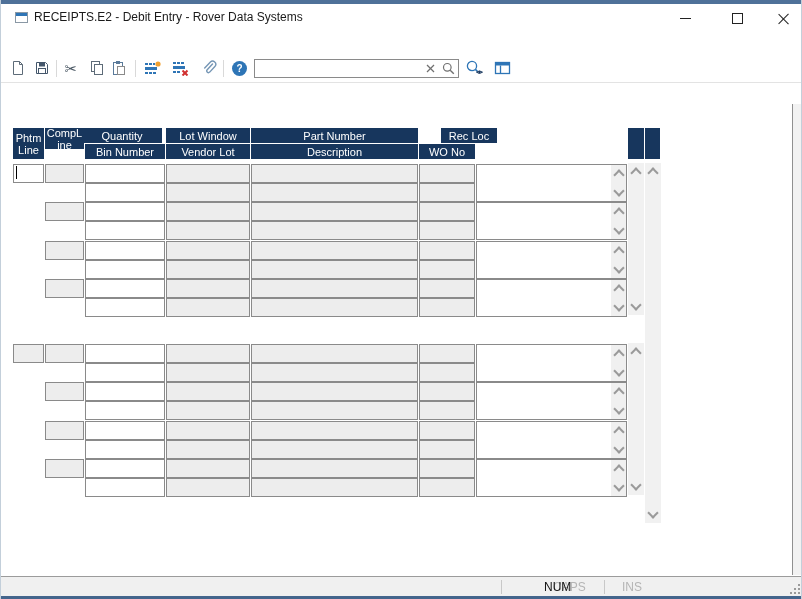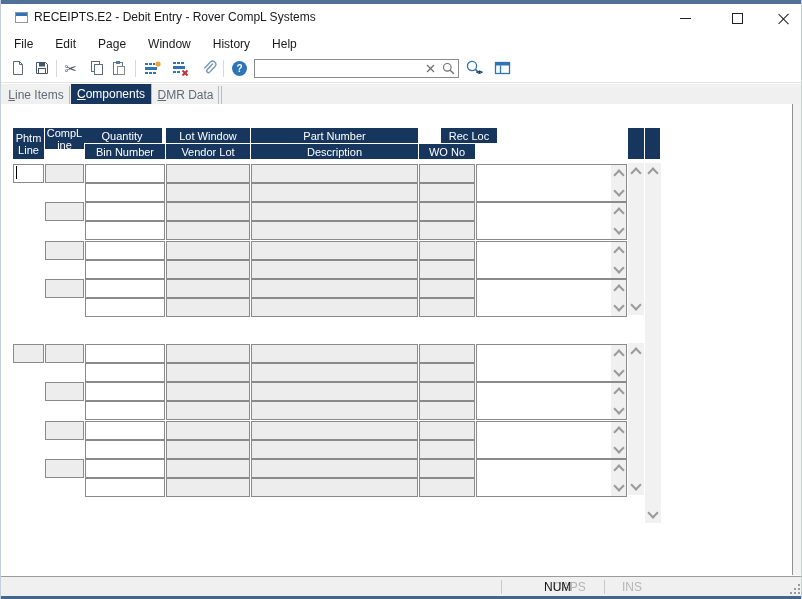--- a/index.html
+++ b/index.html
@@ -74,40 +74,32 @@
   .grip i{position:absolute;width:2px;height:2px;background:#9a9a9a;}
 </style>
 </head>
 <body>
 
 <div class="window">
   <div class="edge-top"></div>
 
   <div class="titlebar">
     <div class="app-icon"></div>
-    <div class="title-text">RECEIPTS.E2 - Debit Entry - Rover CompL Systems</div>
+    <div class="title-text">RECEIPTS.E2 - Debit Entry - Rover Data Systems</div>
     <div class="win-btn btn-min">
         <div class="glyph-min"></div>
       </div>
     <div class="win-btn btn-max">
         <div class="glyph-max"></div>
       </div>
     <div class="win-btn btn-close">
         <div class="glyph-close"></div>
       </div>
   </div>
 
-  <div class="menubar">
-    <span class="menu-item">File</span>
-    <span class="menu-item">Edit</span>
-    <span class="menu-item">Page</span>
-    <span class="menu-item">Window</span>
-    <span class="menu-item">History</span>
-    <span class="menu-item">Help</span>
-  </div>
 
   <div class="toolbar"></div>
 
   <div class="tbtn" style="left:7px">
     <svg width="16" height="16" viewBox="0 0 16 16">
       <path d="M3.5 1.5h6l3 3v10h-9z" fill="#ffffff" stroke="#5d6b78"></path>
       <path d="M9.5 1.5v3h3" fill="none" stroke="#5d6b78"></path>
     </svg>
   </div>
   <div class="tbtn" style="left:31px">
@@ -200,32 +192,20 @@
     </svg>
   </div>
   <div class="tbtn" style="left:491px">
     <svg width="17" height="16" viewBox="0 0 17 16">
       <rect x="1.5" y="2.5" width="14" height="11" fill="#ffffff" stroke="#2e75b6" stroke-width="1.3"></rect>
       <rect x="1.5" y="2.5" width="14" height="3" fill="#2e75b6"></rect>
       <line x1="6.5" y1="5.5" x2="6.5" y2="13.5" stroke="#2e75b6" stroke-width="1.3"></line>
     </svg>
   </div>
 
-  <div class="tabstrip">
-    <div class="tab tab-inactive" style="left:2px;width:67px">
-      <span><u>L</u><span>ine Items</span></span>
-    </div>
-    <div class="tab tab-active" style="left:70px;width:81px">
-      <span><u>C</u><span>omponents</span></span>
-    </div>
-    <div class="tab tab-inactive" style="left:152px;width:66px">
-      <span><u>D</u><span>MR Data</span></span>
-    </div>
-    <div class="tab-endline"></div>
-  </div>
 
   <div class="client"></div>
   <div class="client-gutter"></div>
 
   <div class="hcell" style="left:12px;top:128px;width:31px;height:31px">
     <div>Phtm</div>
     <div>Line</div>
   </div>
   <div class="hcell" style="left:44px;top:128px;width:39px;height:21px">
     <div>CompL</div>

